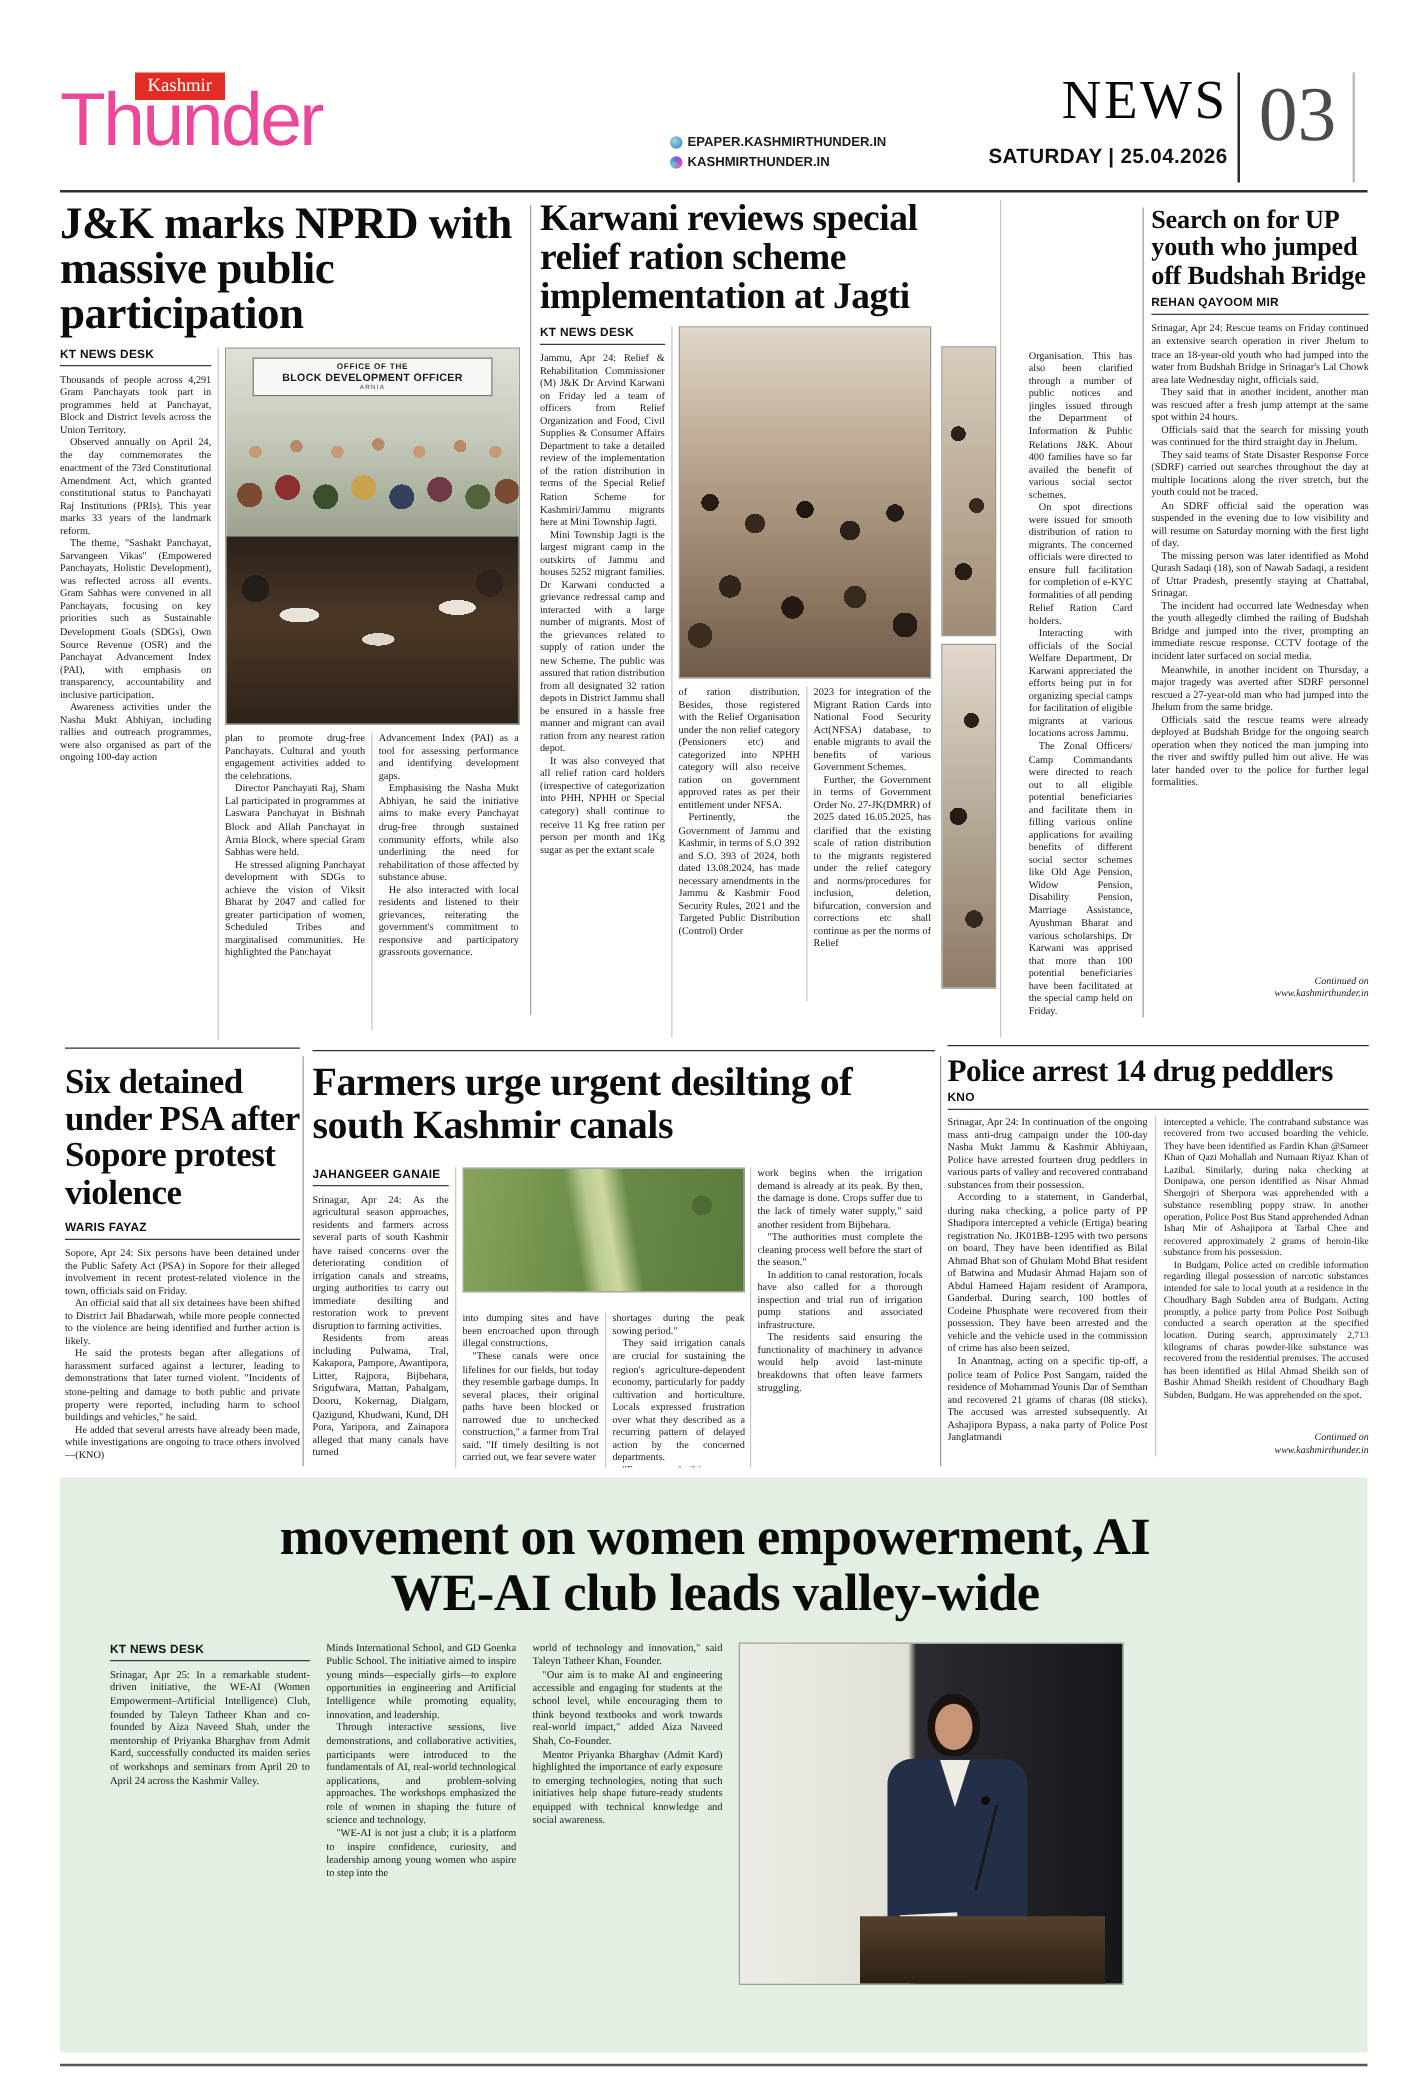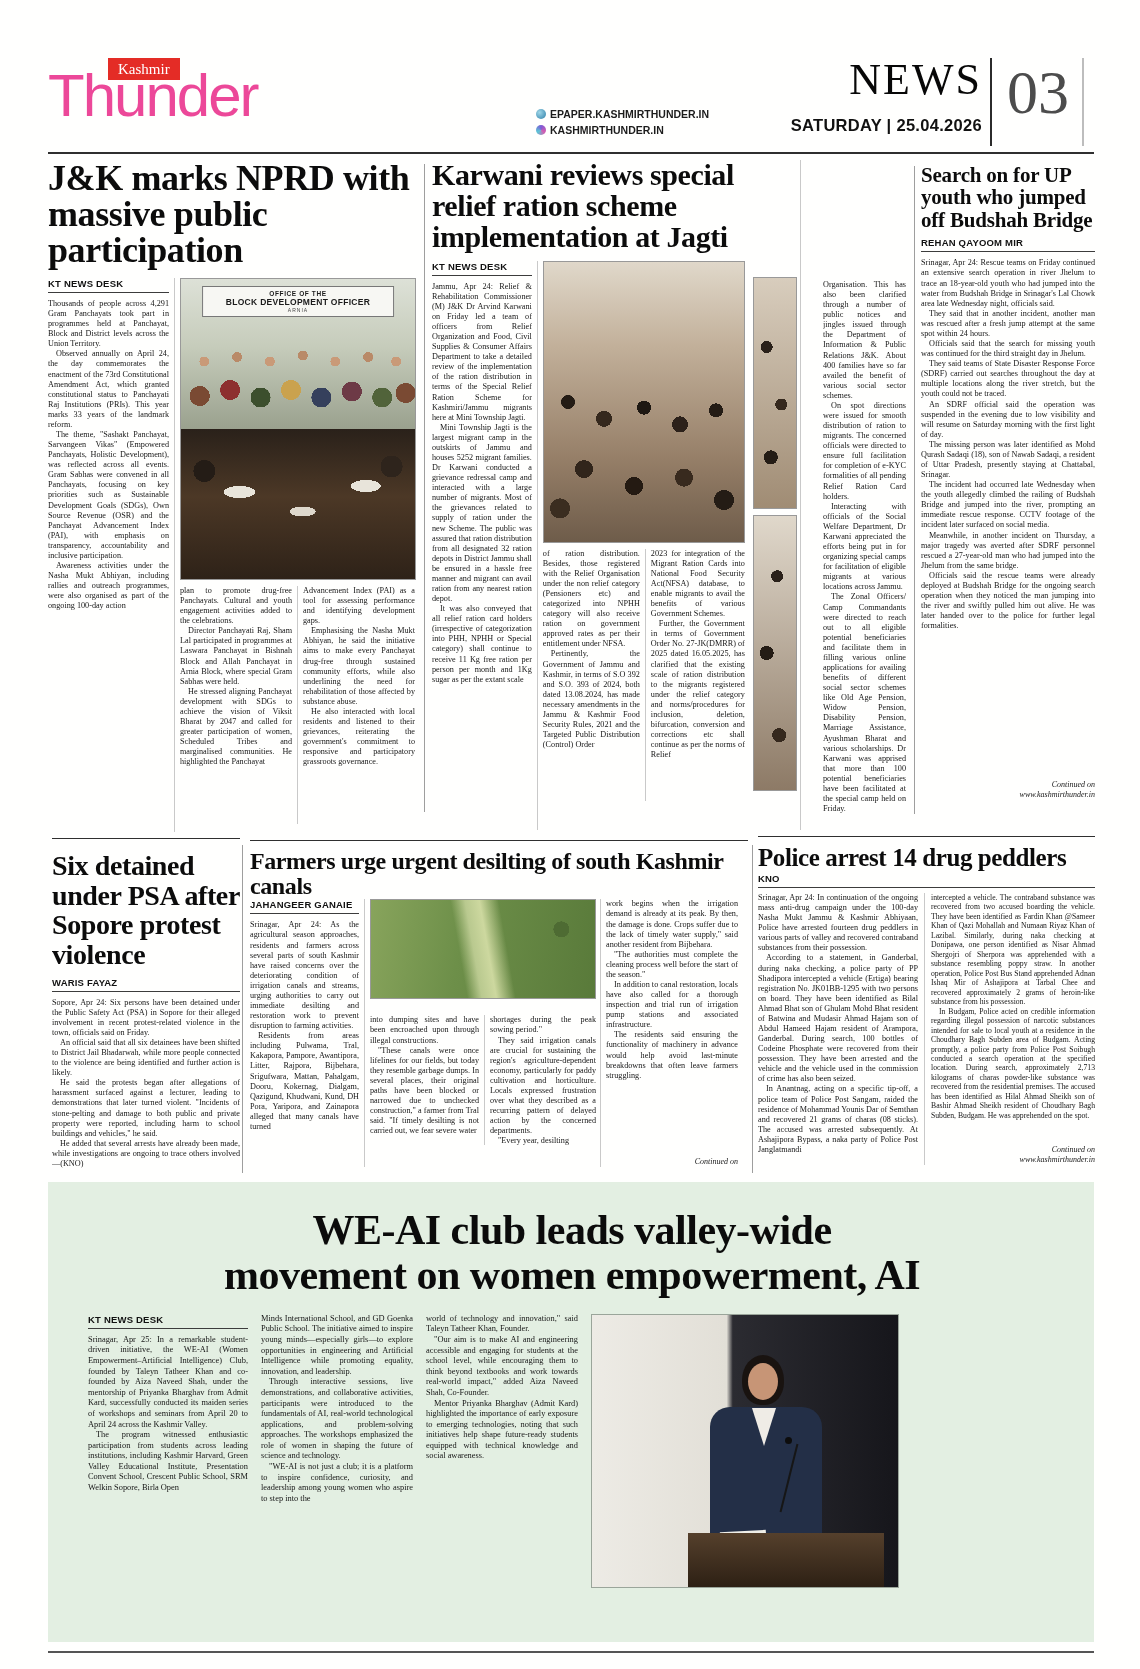--- a/index.html
+++ b/index.html
@@ -140,21 +140,21 @@
   #art-budshah .paras{height:518px;overflow:hidden}
 
   
   #art-sopore{left:52px;top:838px;width:188px;height:338px;border-top:1.5px solid #2f2f2f;padding-top:12px}
   #art-sopore .hl{font-size:28px;line-height:1.06;margin-bottom:7px}
   #art-sopore .paras{height:190px;overflow:hidden}
   #vr-c{left:242px;top:845px;height:328px}
 
   
   #art-farmers{left:250px;top:840px;width:498px;height:334px;border-top:1.5px solid #2f2f2f;padding-top:8px}
-  #art-farmers .hl{font-size:24px;line-height:1.05;margin-bottom:0}
+  #art-farmers .hl{font-size:32px;line-height:1.05;margin-bottom:18px}
   #farmers-body{display:flex}
   #farmers-col1{width:114px;padding-right:5px}
   #farmers-col1 .paras{height:222px;overflow:hidden}
   #farmers-mid{width:236px;padding-left:5px;border-left:1px solid #c9c9c9}
   #farmers-photo{width:226px;height:100px;border:1px solid #999;
     background:
       linear-gradient(80deg, transparent 40%, #b9c98f 46%, #cdd89f 52%, transparent 60%),
       radial-gradient(circle 8px at 85% 30%, #4e6b33 99%, transparent),
       linear-gradient(100deg,#88a45c 0%,#6d8f49 40%,#597a3a 100%)}
   #farmers-cols{display:flex;margin-top:16px}
@@ -429,30 +429,29 @@
             <span>Continued on</span><br>
             <span>www.kashmirthunder.in</span>
           </div>
         </div>
       </div>
     </div>
   </div>
 
   <div class="art" id="box-weai">
     <div id="weai-hl">
+      <div>movement on women empowerment, AI</div>
       <div>WE-AI club leads valley-wide</div>
-      <div>movement on women empowerment, AI</div>
     </div>
     <div id="weai-body">
       <div id="weai-col1">
         <div class="byline">KT NEWS DESK</div>
         <div class="bodycol">
             <div class="paras">
               <p>Srinagar, Apr 25: In a remarkable student-driven initiative, the WE-AI (Women Empowerment–Artificial Intelligence) Club, founded by Taleyn Tatheer Khan and co-founded by Aiza Naveed Shah, under the mentorship of Priyanka Bharghav from Admit Kard, successfully conducted its maiden series of workshops and seminars from April 20 to April 24 across the Kashmir Valley.</p>
-              <p>The program witnessed enthusiastic participation from students across leading institutions, including Kashmir Harvard, Green Valley Educational Institute, Presentation Convent School, Crescent Public School, SRM Welkin Sopore, Birla Open</p>
             </div>
           </div>
       </div>
       <div id="weai-col2" class="bodycol">
           <div class="paras">
             <p>Minds International School, and GD Goenka Public School. The initiative aimed to inspire young minds—especially girls—to explore opportunities in engineering and Artificial Intelligence while promoting equality, innovation, and leadership.</p>
             <p>Through interactive sessions, live demonstrations, and collaborative activities, participants were introduced to the fundamentals of AI, real-world technological applications, and problem-solving approaches. The workshops emphasized the role of women in shaping the future of science and technology.</p>
             <p>"WE-AI is not just a club; it is a platform to inspire confidence, curiosity, and leadership among young women who aspire to step into the</p>
           </div>
         </div>

